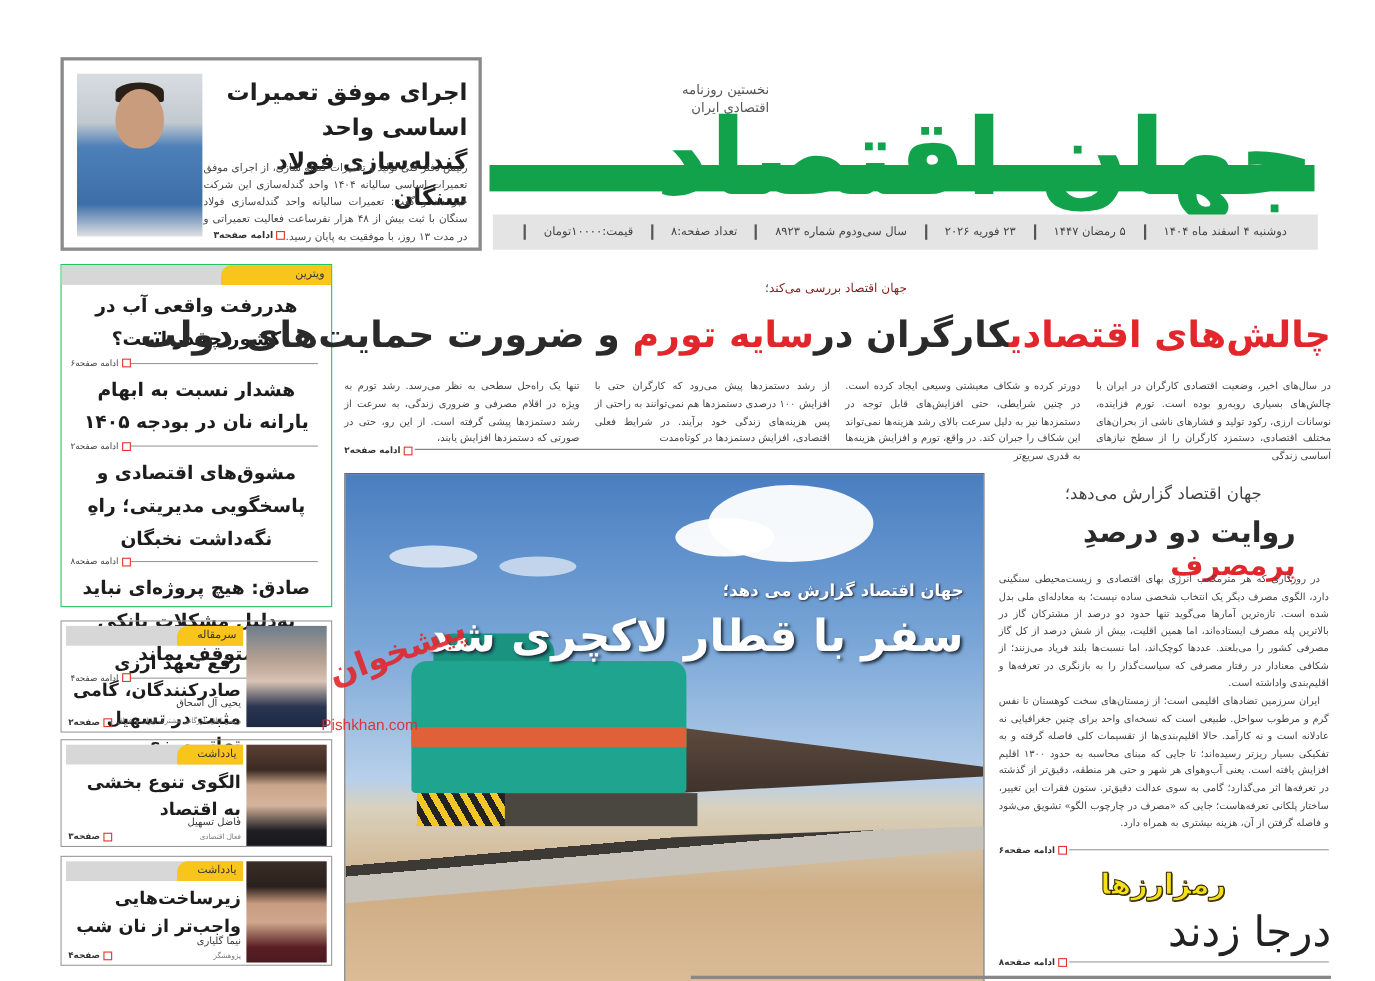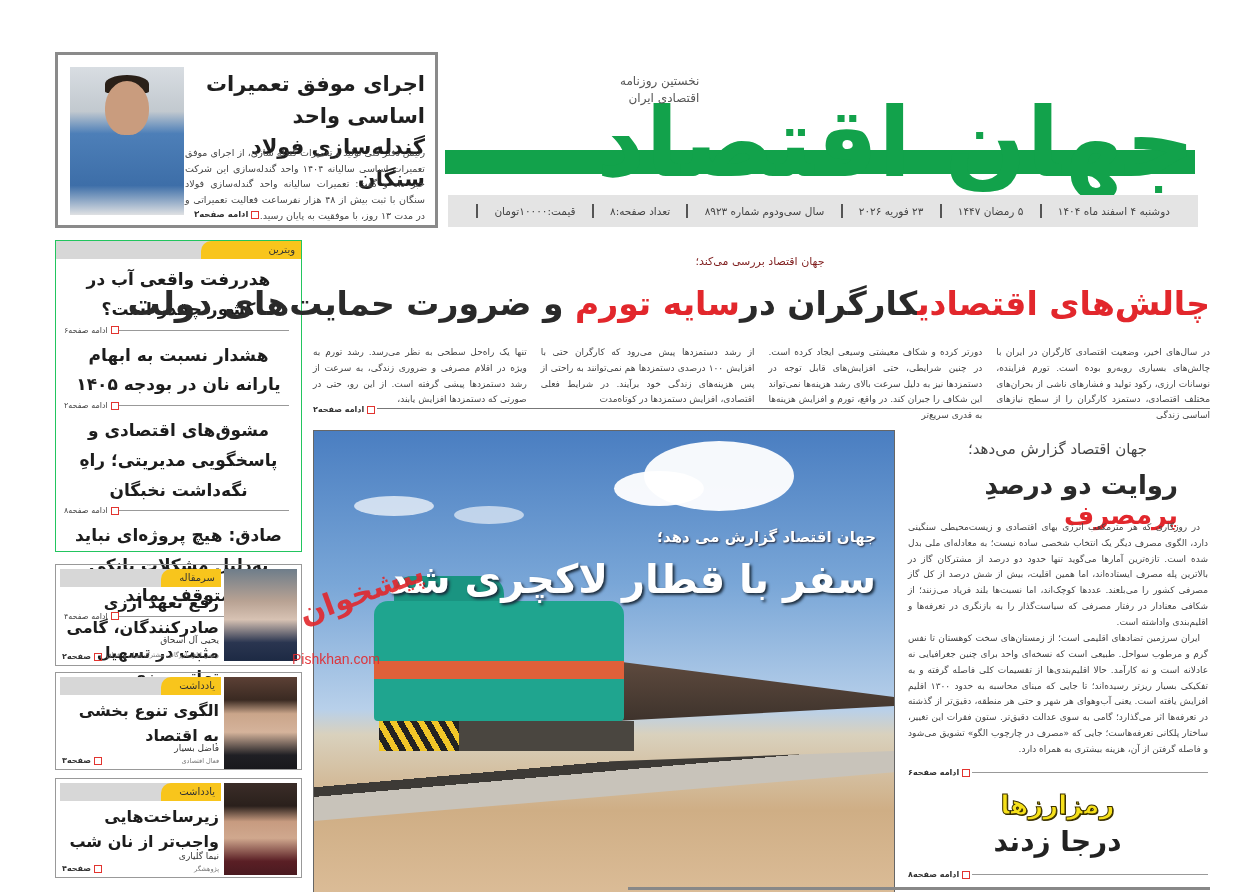--- a/index.html
+++ b/index.html
@@ -80,21 +80,21 @@
   
   #right-kicker { left: 905px; top: 440px; width: 305px; text-align: center; font-size: 15px; color: #444; }
   #right-headline { left: 873px; top: 470px; width: 305px; text-align: right; font-size: 26px; font-weight: bold; color: #2a2a2a; }
   #right-headline .red { color: #e2272c; }
   #right-body { left: 908px; top: 520px; width: 300px; }
   #right-body p { margin-bottom: 1px; text-indent: 8px; }
   #right-more-line { left: 908px; top: 772px; width: 300px; height: 1px; background: #999; }
   #right-more { left: 908px; top: 768px; font-size: 8px; font-weight: bold; color: #333; background: #fff; padding-right: 2px; }
 
   #crypto-yellow { left: 905px; top: 790px; width: 305px; text-align: center; font-size: 26px; font-weight: bold; color: #f6e01a; -webkit-text-stroke: 1px #3a3000; text-shadow: 1px 1px 0 #3a3000; }
-  #crypto-black { left: 905px; top: 825px; width: 305px; text-align: center; font-size: 28px; font-weight: bold; color: #222; }
+  #crypto-black { left: 905px; top: 825px; width: 305px; font-size: 38px; font-weight: normal; color: #222; }
   #crypto-more-line { left: 908px; top: 874px; width: 300px; height: 1px; background: #999; }
   #crypto-more { left: 908px; top: 870px; font-size: 8px; font-weight: bold; color: #333; background: #fff; padding-right: 2px; }
 
   #bottom-edge { left: 628px; top: 887px; width: 582px; height: 3px; background: #888; }
 </style>
 </head>
 <body>
 
 <div id="masthead" class="abs">
   <div id="logo-bar"></div>
@@ -180,21 +180,21 @@
   <div class="op-role" style="top:86px;">رئیس اتاق بازرگانی مشترک ایران و عراق</div>
   <div class="op-more"><span class="more-icon"></span><span>صفحه۲</span></div>
 </div>
 
 <div class="op-card abs" style="top:672px;height:98px;">
   <div class="op-photo" style="background:linear-gradient(180deg,#5c4035 0%,#3a2a22 25%,#caa58a 40%,#d5b39b 60%,#1f1f24 85%,#18181c 100%);"></div>
   <div class="tab-strip">
       <div class="tab">یادداشت</div>
     </div>
   <div class="op-title">الگوی تنوع بخشی به اقتصاد</div>
-  <div class="op-author" style="top:70px;">فاضل بسیار</div>
+  <div class="op-author" style="top:70px;">فاضل تسهیل</div>
   <div class="op-role" style="top:84px;">فعال اقتصادی</div>
   <div class="op-more"><span class="more-icon"></span><span>صفحه۳</span></div>
 </div>
 
 <div class="op-card abs" style="top:778px;height:100px;">
   <div class="op-photo" style="background:linear-gradient(180deg,#3b2d28 0%,#2a201c 25%,#c79b80 42%,#d0a88e 60%,#5a1f25 85%,#4a1a20 100%);"></div>
   <div class="tab-strip">
       <div class="tab">یادداشت</div>
     </div>
   <div class="op-title">زیرساخت‌هایی واجب‌تر از نان شب</div>

